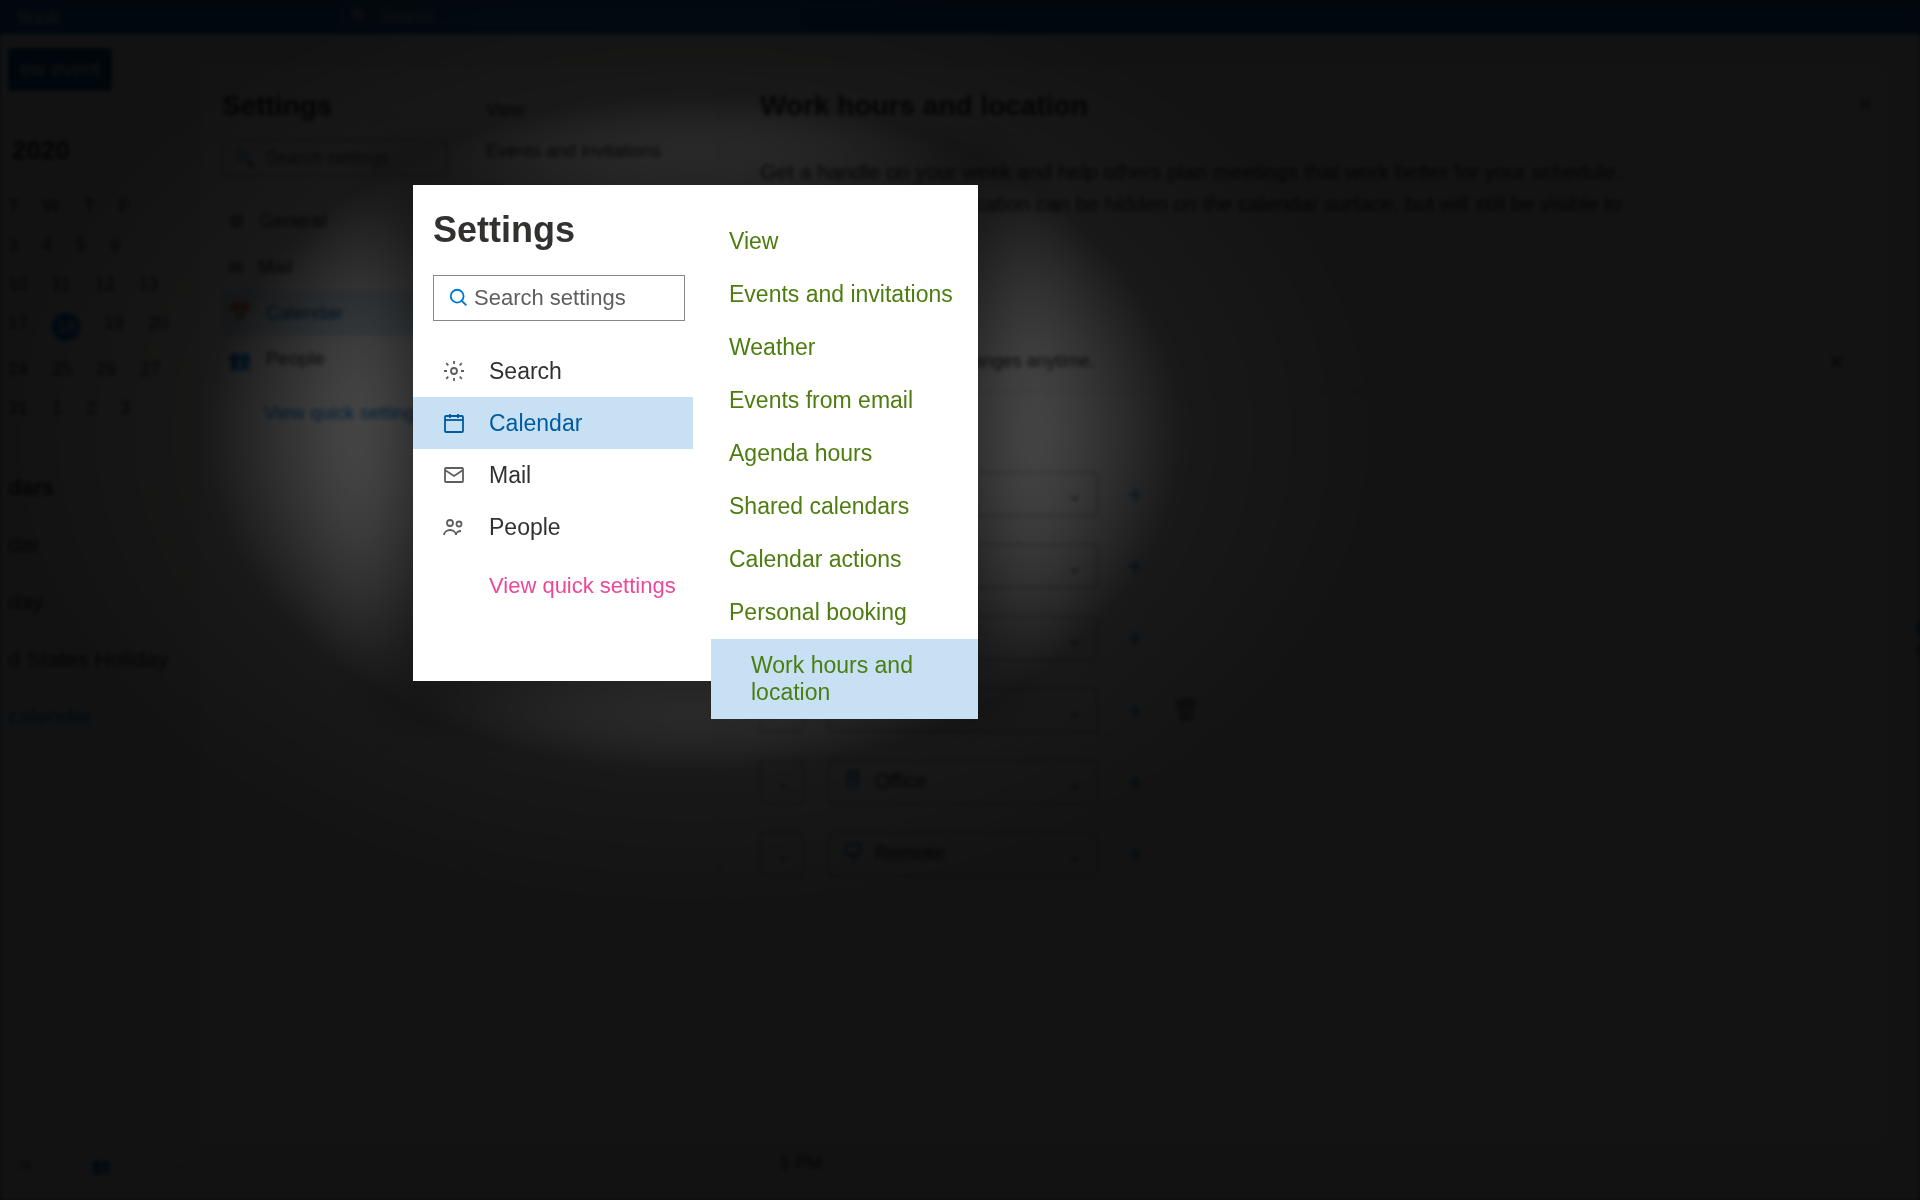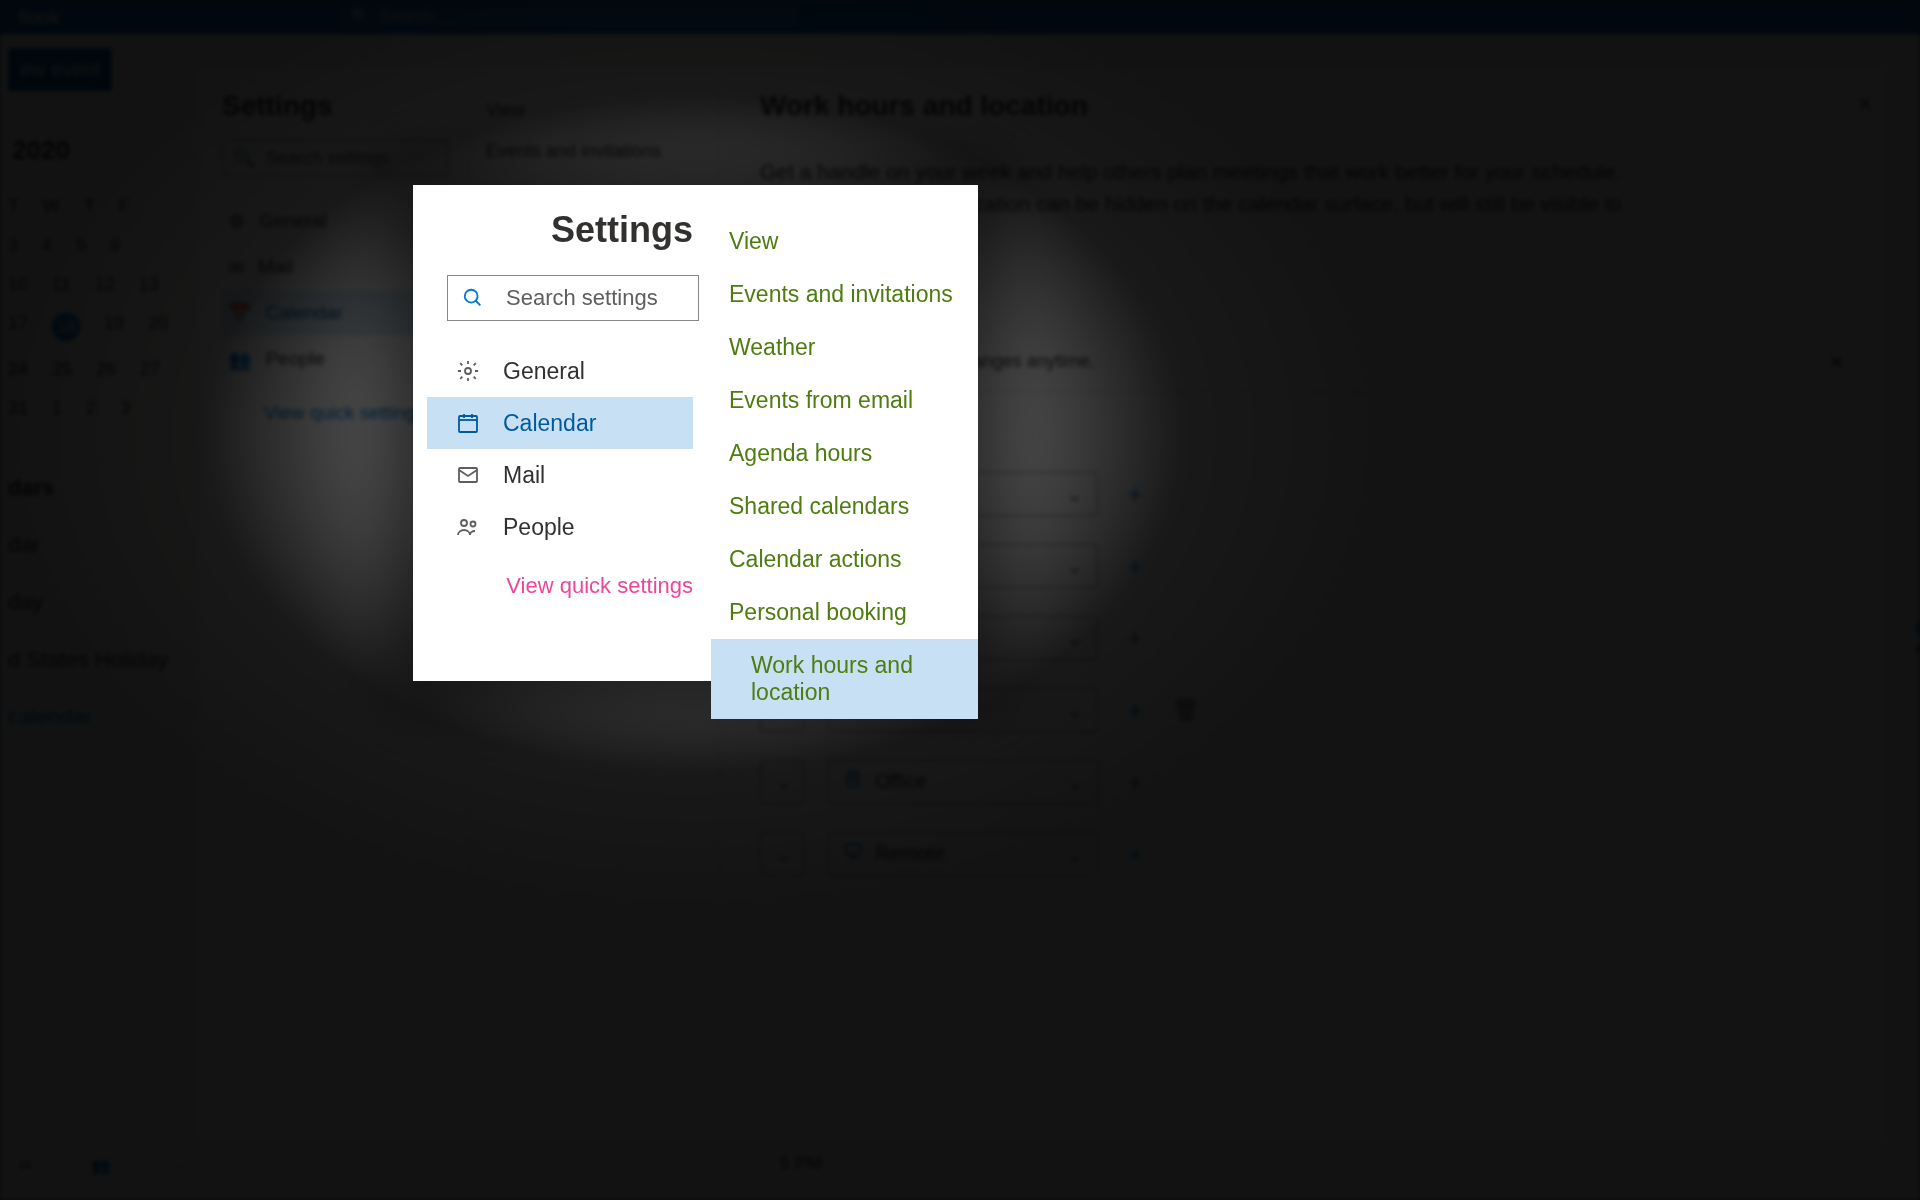--- a/index.html
+++ b/index.html
@@ -49,23 +49,23 @@
   .right-float { position:absolute; right:-40px; top:580px; writing-mode:horizontal-tb; font-size:22px; color:#323130;}
 
   
   .vignette { position:absolute; inset:0; pointer-events:none;
     background: radial-gradient(ellipse 680px 470px at 694px 434px, rgba(0,0,0,0) 0%, rgba(0,0,0,0) 42%, rgba(0,0,0,0.72) 72%, rgba(0,0,0,0.78) 100%);
   }
 
   
   .popup { position:absolute; left:413px; top:185px; width:565px; height:496px; background:#fff; display:flex;
     box-shadow: 0 0 60px 20px rgba(0,0,0,0.6);}
-  .popup-col1 { width:298px; padding:24px 18px 18px 34px;text-align:right;}
+  .popup-col1 { width:298px; padding:24px 18px 18px 20px;}
   .popup-col1 h1 { font-size:36px; font-weight:700; color:#323130;}
-  .popup-search { margin-top:24px; width:252px; height:46px; border:1.5px solid #8a8886; display:flex; align-items:center; padding:0 12px; gap:20px;}
+  .popup-search { margin-top:24px; width:252px; height:46px; border:1.5px solid #8a8886; display:flex; align-items:center; padding:0 12px; gap:2px;}
   .popup-search span.ph { color:#605e5c; font-size:22px;}
   .popup-nav { margin-top:24px;}
   .popup-nav .item { display:flex; align-items:center; gap:22px; height:52px; padding-left:8px; font-size:23px; color:#323130; cursor:pointer;}
   .popup-nav .item.sel { background:#c7e0f4; color:#005a9e; margin-left:-20px; padding-left:28px;}
   .popup-link { color:#ec4899; font-size:22px; margin-top:20px; padding-left:56px; cursor:pointer;}
   .popup-col2 { flex:1; padding-top:30px; font-size:23px; color:#4d7c0f;}
   .popup-col2 .mitem { padding:13px 18px; cursor:pointer;}
   .popup-col2 .mitem.sel { background:#c7e0f4;padding-left:40px;}
   .ic { display:inline-flex; width:26px; height:26px; align-items:center; justify-content:center;}
 </style>
@@ -309,21 +309,21 @@
       <span class="ph">Search settings</span>
     </div>
     <div class="popup-nav">
       <div class="item">
         <span class="ic">
           <svg viewBox="0 0 24 24" width="24" height="24" fill="none" stroke="#605e5c" stroke-width="1.8">
               <circle cx="12" cy="12" r="3"></circle>
               <path d="M12 2v3M12 19v3M4.2 4.2l2.1 2.1M17.7 17.7l2.1 2.1M2 12h3M19 12h3M4.2 19.8l2.1-2.1M17.7 6.3l2.1-2.1"></path>
             </svg>
         </span>
-        <span>General</span>
+        <span>Search</span>
       </div>
       <div class="item sel">
         <span class="ic">
           <svg viewBox="0 0 24 24" width="24" height="24" fill="none" stroke="#005a9e" stroke-width="1.8">
               <rect x="3" y="5" width="18" height="16" rx="1"></rect>
               <line x1="3" y1="9" x2="21" y2="9"></line>
               <line x1="8" y1="3" x2="8" y2="7"></line>
               <line x1="16" y1="3" x2="16" y2="7"></line>
             </svg>
         </span>

